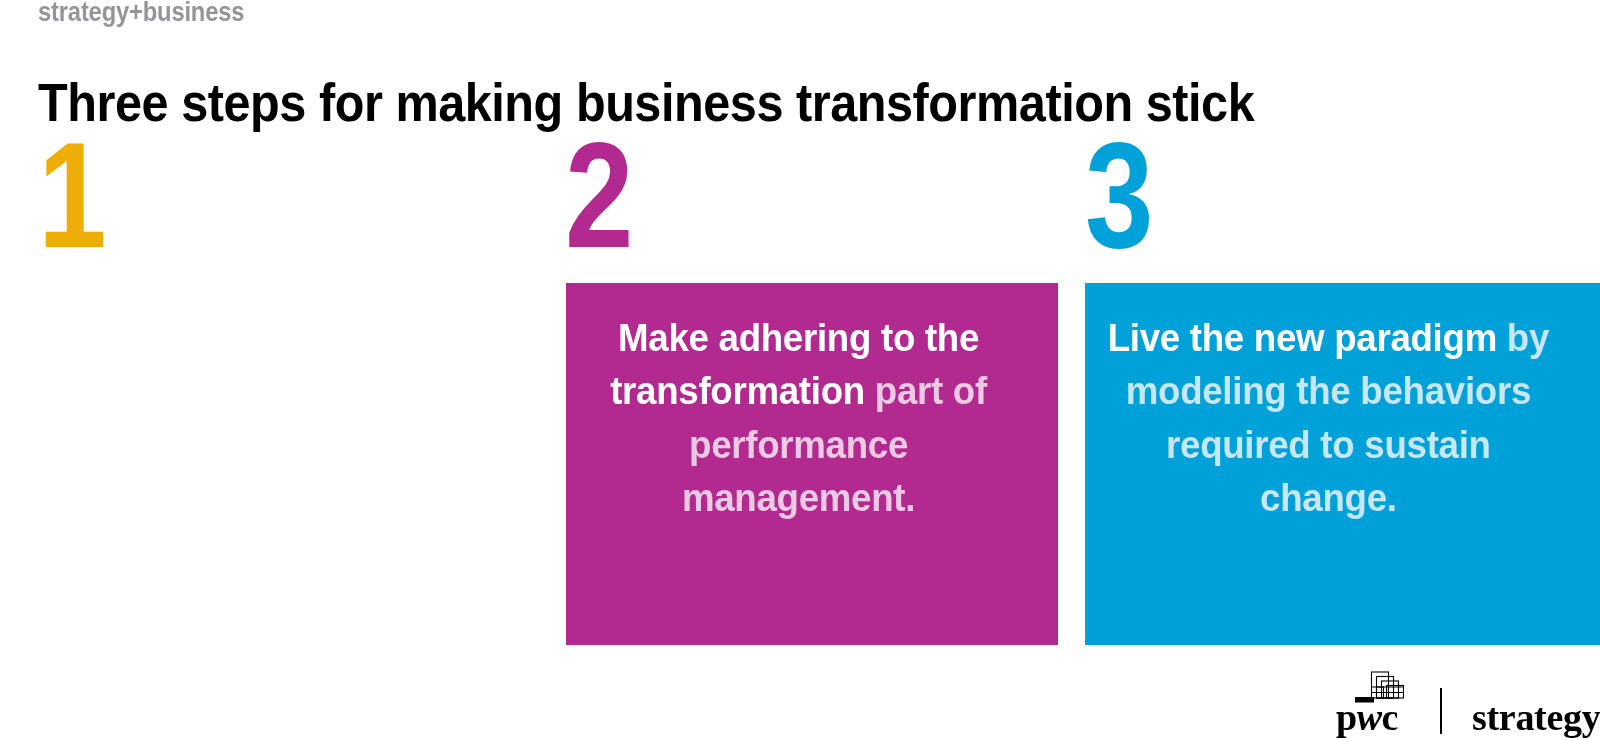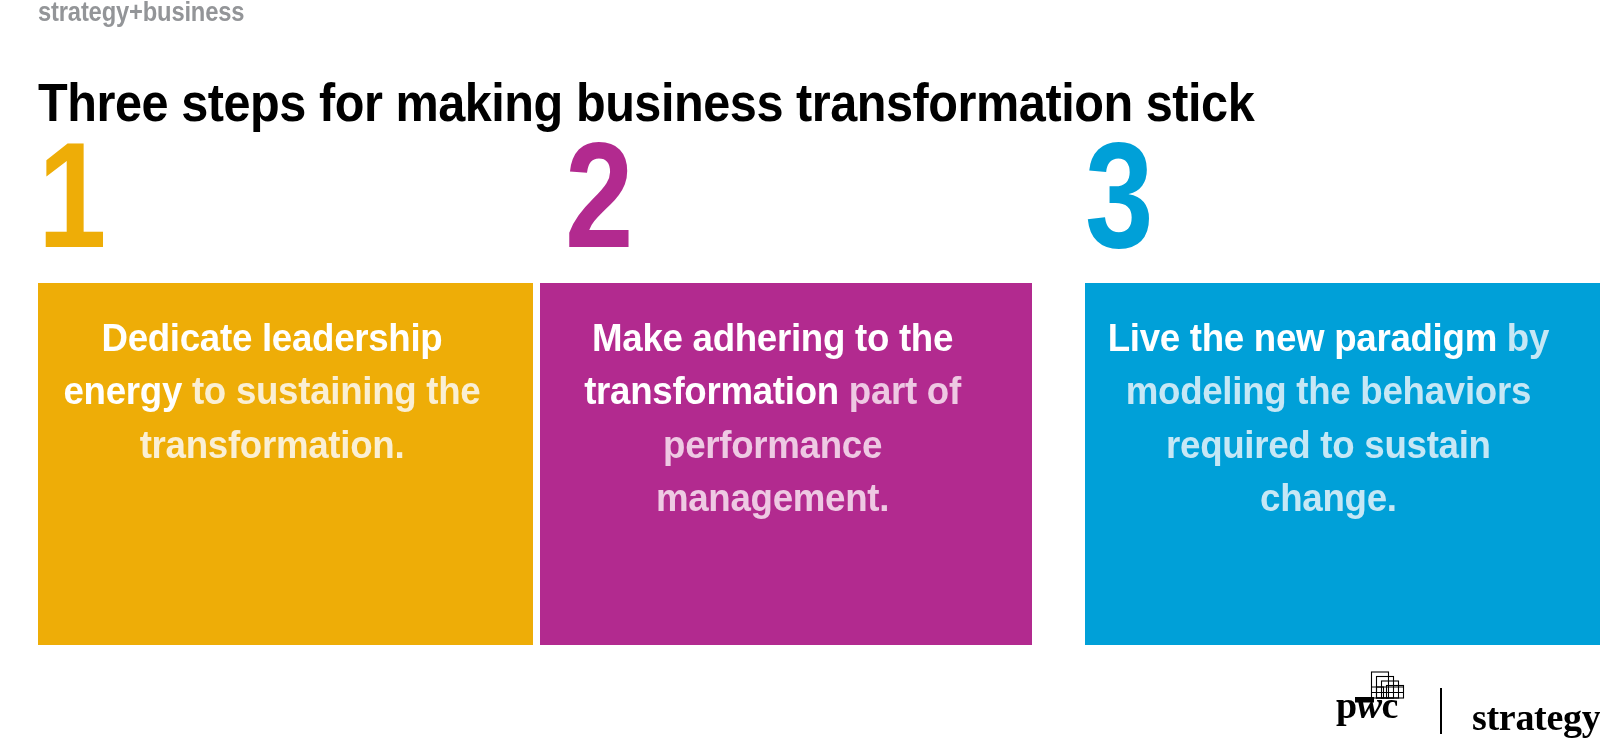--- a/index.html
+++ b/index.html
@@ -68,21 +68,21 @@
 
   
   .card {
     position: absolute;
     top: 283px;
     height: 362px;
     box-sizing: border-box;
     padding: 28px 22px 0 22px;
   }
   .card.c1 { left: 38px;   width: 495px; background: #eead07; }
-  .card.c2 { left: 540px;  width: 492px; background: #b22a8f; }
+  .card.c2 { left: 566px;  width: 492px; background: #b22a8f; }
   .card.c3 { left: 1085px; width: 515px; background: #00a0d8; }
 
   .card-text {
     font-size: 39px;
     font-weight: 700;
     line-height: 1.37;
     letter-spacing: -0.3px;
     transform: scaleX(0.94);
     transform-origin: left top;
     margin: 0;
@@ -107,21 +107,21 @@
     height: 72px;
   }
   .pwc-mark {
     position: absolute;
     left: 16px;
     top: 2px;
   }
   .pwc-word {
     position: absolute;
     left: 0;
-    bottom: 16px;
+    bottom: 4px;
     font-family: "Liberation Serif", "DejaVu Serif", serif;
     font-weight: 700;
     font-size: 38px;
     line-height: 1;
     color: #000000;
     letter-spacing: -0.5px;
   }
   .pwc-word .w-italic { font-style: italic; }
 
   .divider {
@@ -144,25 +144,20 @@
 </head>
 <body>
 
 <div id="canvas">
 
   <div class="kicker">strategy+business</div>
 
   <h1 class="headline">Three steps for making business transformation stick</h1>
 
   <div class="numeral n1">1</div>
-  <div class="card c1">
-    <p class="card-text">
-      <span class="lead">Dedicate leadership energy </span><span class="rest">to sustaining the transformation.</span>
-    </p>
-  </div>
 
   <div class="numeral n2">2</div>
   <div class="card c2">
     <p class="card-text">
       <span class="lead">Make adhering to the transformation </span><span class="rest">part of performance management.</span>
     </p>
   </div>
 
   <div class="numeral n3">3</div>
   <div class="card c3">

